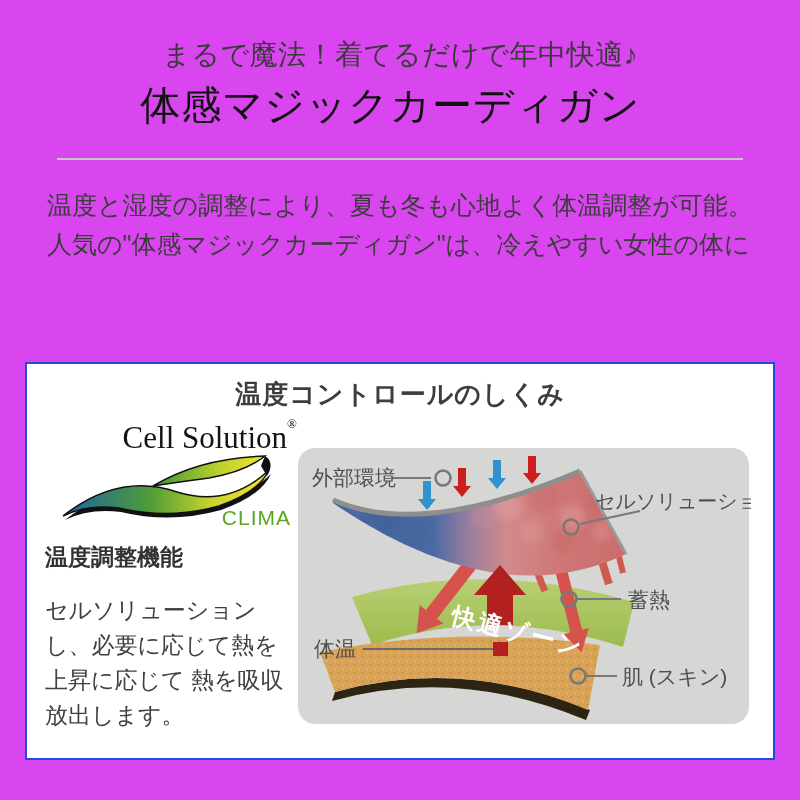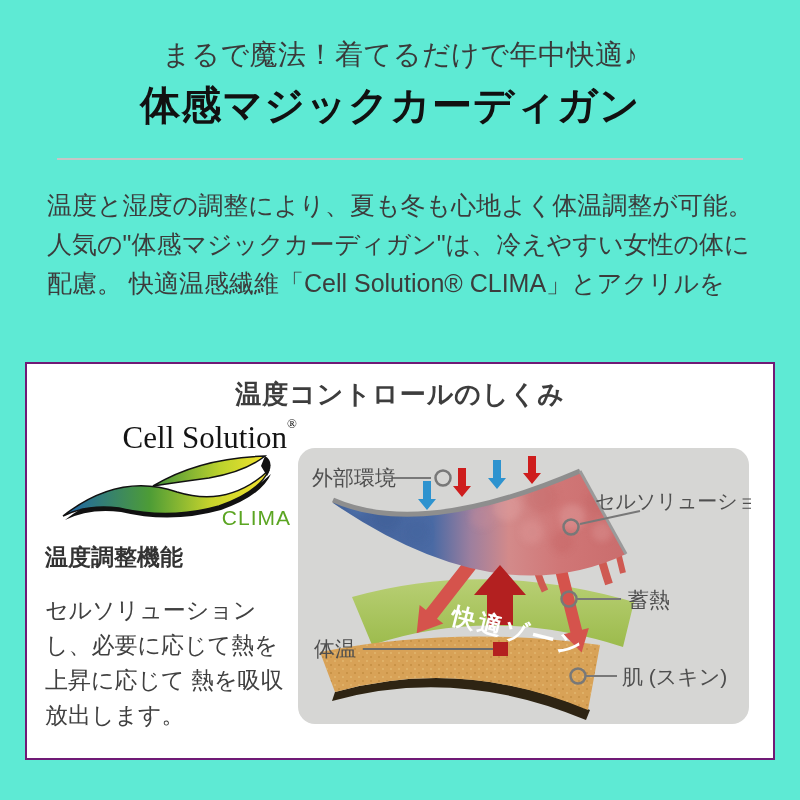--- a/index.html
+++ b/index.html
@@ -1,35 +1,35 @@
 <!DOCTYPE html>
 <html><head>
 <meta charset="utf-8">
 <style>
   * { margin:0; padding:0; box-sizing:border-box; }
   html,body { width:800px; height:800px; background:#ffffff; overflow:hidden;
               font-family:"Liberation Sans","DejaVu Sans",sans-serif; }
-  .page { position:relative; width:800px; height:800px; background:#5eead4; }
+  .page { position:relative; width:800px; height:800px; background:#d946ef; }
 
   
   .tagline { position:absolute; top:36px; left:0; width:800px; text-align:center;
              font-size:28px; color:#3a3a3a; letter-spacing:.5px; }
   .title   { position:absolute; top:78px; left:0; width:781px; text-align:center;
-             font-size:40px; font-weight:700; color:#111; letter-spacing:1px; }
+             font-size:40px; font-weight:400; color:#111; letter-spacing:1px; }
   .divider { position:absolute; top:158px; left:57px; width:686px; height:2px;
              background:#c6c6c6; }
 
   
   .intro { position:absolute; top:186px; left:47px; width:720px;
            font-size:25px; line-height:39px; color:#3c3c3c; }
   .intro div { white-space:nowrap; }
 
   
   .infobox { position:absolute; top:362px; left:25px; width:750px; height:398px;
-             background:#fff; border:2px solid #701a75; }
+             background:#fff; border:2px solid #1d4ed8; }
   .infobox-title { position:absolute; top:13px; left:0; width:746px; text-align:center;
                    font-size:26px; font-weight:700; color:#3d3d3d; letter-spacing:1px; }
 
   
   .logo { position:absolute; top:52px; left:28px; width:242px; height:110px; }
   .logo-brand { text-align:right; font-family:"Liberation Serif","DejaVu Serif",serif;
                 font-size:31px; color:#141414; white-space:nowrap; }
   .logo-brand sup { font-size:13px; vertical-align:20px; }
   .logo-swoosh { position:absolute; top:32px; left:2px; }
   .clima { position:absolute; right:6px; bottom:-4px; font-size:21px; font-weight:400;
@@ -50,21 +50,20 @@
 
 <div class="page">
 
   <div class="tagline">まるで魔法！着てるだけで年中快適♪</div>
   <div class="title">体感マジックカーディガン</div>
   <div class="divider"></div>
 
   <div class="intro">
     <div>温度と湿度の調整により、夏も冬も心地よく体温調整が可能。</div>
     <div>人気の"体感マジックカーディガン"は、冷えやすい女性の体に</div>
-    <div>配慮。 快適温感繊維「Cell Solution® CLIMA」とアクリルを</div>
   </div>
 
   <div class="infobox">
     <div class="infobox-title">温度コントロールのしくみ</div>
 
     <div class="logo">
       <div class="logo-brand">
         <span>Cell Solution</span><sup>®</sup>
       </div>
       <svg class="logo-swoosh" width="214" height="80" viewBox="0 0 214 80">

